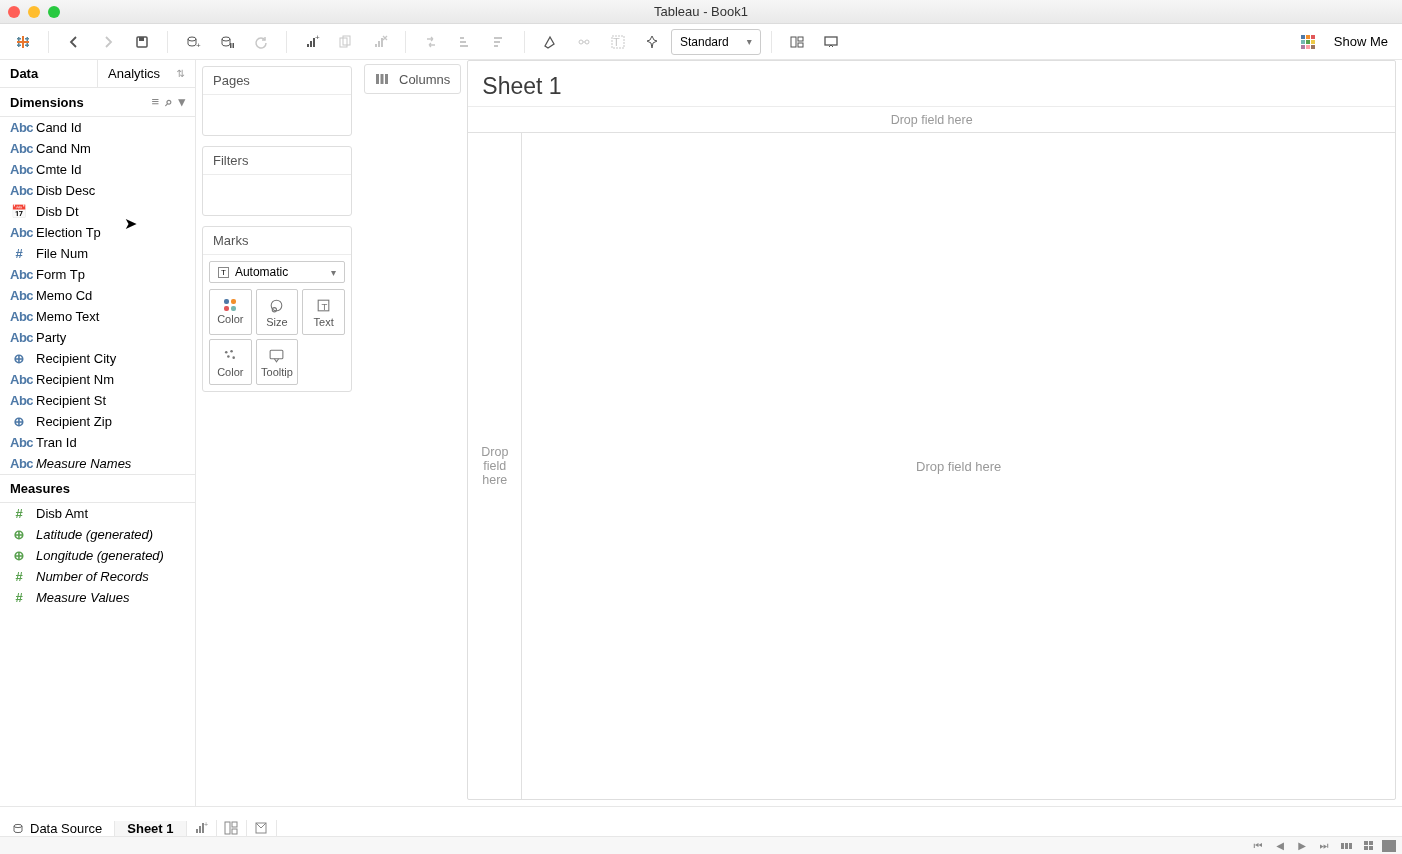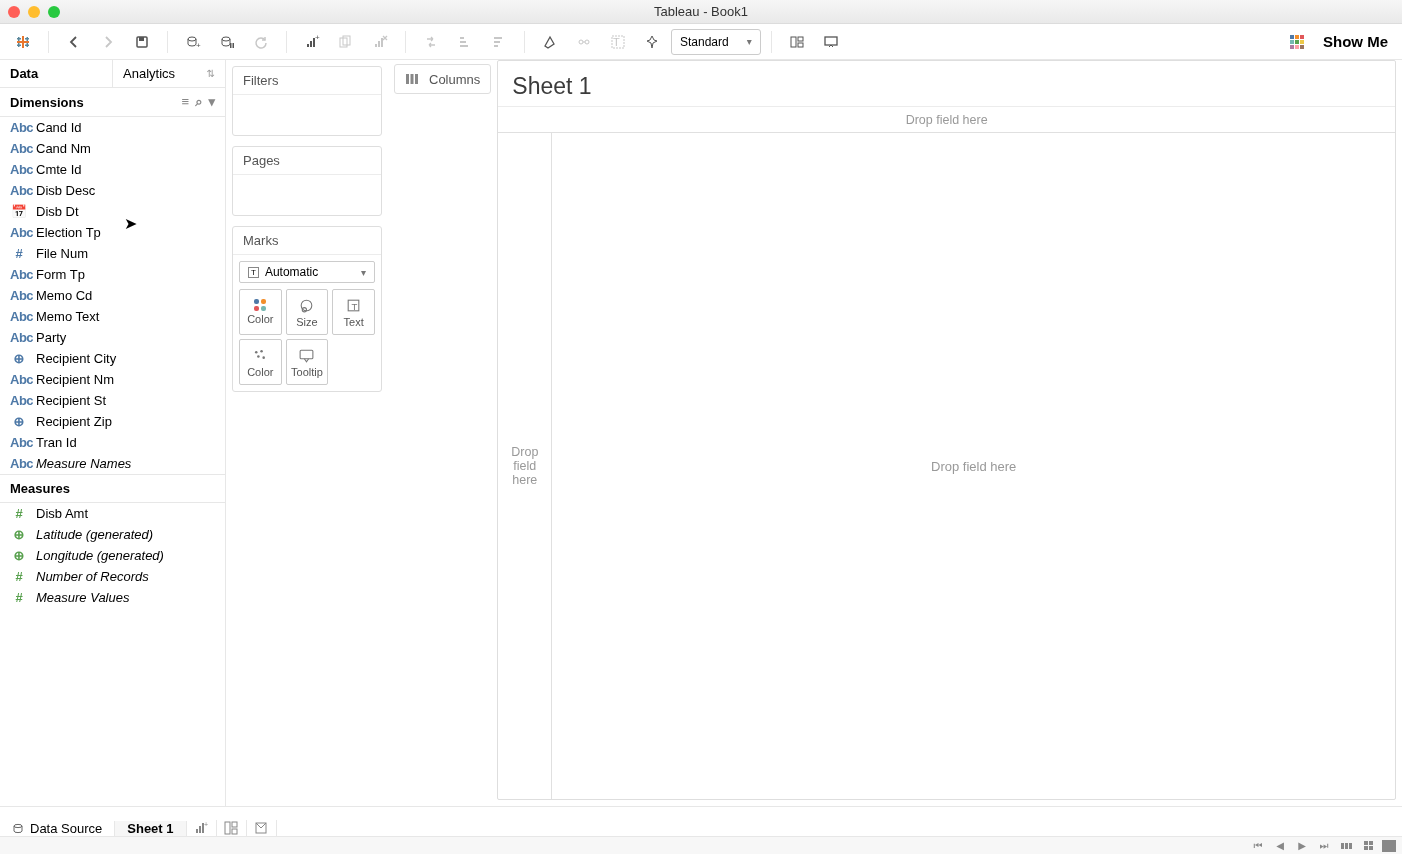--- a/index.html
+++ b/index.html
@@ -14,29 +14,29 @@
 .title-text { position: absolute; left:0; right:0; text-align:center; font-size:13px; color:#333; pointer-events:none; }
 
 .toolbar { height: 36px; display:flex; align-items:center; border-bottom:1px solid #e7e7e7; padding: 0 8px; gap:4px; }
 .tb-btn { width: 30px; height: 28px; display:flex; align-items:center; justify-content:center; color:#555; border-radius:3px; cursor:pointer; }
 .tb-btn.disabled { color: #c7c7c7; }
 .tb-sep { width:1px; height: 22px; background:#e7e7e7; margin:0 6px; }
 .tb-btn svg { width:16px; height:16px; }
 .fit-dd { height:26px; border:1px solid #ccc; border-radius:3px; display:flex; align-items:center; padding:0 8px; gap:18px; font-size:12px; cursor:pointer;}
 .fit-dd .caret { font-size:10px; color:#777; }
 .toolbar-right { margin-left:auto; display:flex; align-items:center; gap:6px; }
-.showme { display:flex; align-items:center; gap:19px; font-size:15px; cursor:pointer; padding:4px 6px;font-weight:bold; }
+.showme { display:flex; align-items:center; gap:19px; font-size:13px; cursor:pointer; padding:4px 6px; }
 .showme-icon { width:14px; height:14px; display:grid; grid-template-columns:repeat(3,4px); grid-auto-rows:4px; gap:1px; }
 .showme-icon span:nth-child(1){background:#4e79a7;} .showme-icon span:nth-child(2){background:#f28e2b;} .showme-icon span:nth-child(3){background:#e15759;}
 .showme-icon span:nth-child(4){background:#76b7b2;} .showme-icon span:nth-child(5){background:#59a14f;} .showme-icon span:nth-child(6){background:#edc948;}
 .showme-icon span:nth-child(7){background:#b07aa1;} .showme-icon span:nth-child(8){background:#ff9da7;} .showme-icon span:nth-child(9){background:#9c755f;}
 
 .main-row { flex:1; display:flex; overflow:hidden; }
 
-.left-pane { width: 226px; border-right:1px solid #e7e7e7; display:flex; flex-direction:column; }
+.left-pane { width: 196px; border-right:1px solid #e7e7e7; display:flex; flex-direction:column; }
 .tabs-row { display:flex; border-bottom:1px solid #e7e7e7; }
 .tab { flex:1; padding:6px 10px; font-size:13px; cursor:pointer; border-right:1px solid #e7e7e7; display:flex; align-items:center; justify-content:space-between; }
 .tab:last-child { border-right:none; }
 .tab.active { font-weight:600; }
 .datasource-row { display:flex; align-items:center; gap:6px; padding:6px 10px; border-bottom:1px solid #e7e7e7; font-size:12.5px; white-space:nowrap; overflow:hidden; }
 .section-header { display:flex; align-items:center; padding:6px 10px; font-weight:700; font-size:13px; border-bottom:1px solid #e7e7e7; }
 .section-header .hdr-icons{ margin-left:auto; display:flex; gap:6px; color:#888; }
 .field-list { overflow:auto; }
 .field { display:flex; align-items:center; gap:8px; padding:3px 10px; font-size:13px; cursor:grab; }
 .field .ico { width:18px; font-size:13px; color:#4e79a7; text-align:center; font-weight:600; }
@@ -371,25 +371,25 @@
         </div>
         <div class="field measure">
           <span class="ico ico-hash">#</span>
           <span class="italic">Measure Values</span>
         </div>
       </div>
   </div>
 
   <div class="shelves-col">
     <div class="shelf">
+      <div class="shelf-title">Pages</div>
+      <div class="shelf-body"></div>
+    </div>
+    <div class="shelf">
       <div class="shelf-title">Filters</div>
-      <div class="shelf-body"></div>
-    </div>
-    <div class="shelf">
-      <div class="shelf-title">Pages</div>
       <div class="shelf-body"></div>
     </div>
     <div class="shelf">
       <div class="shelf-title">Marks</div>
       <div class="shelf-body">
         <div class="marks-dd">
           <span style="display:flex;align-items:center;gap:6px;">
             <span style="border:1px solid #888;font-size:8px;padding:0 2px;">T</span>
             <span>Automatic</span>
           </span>

